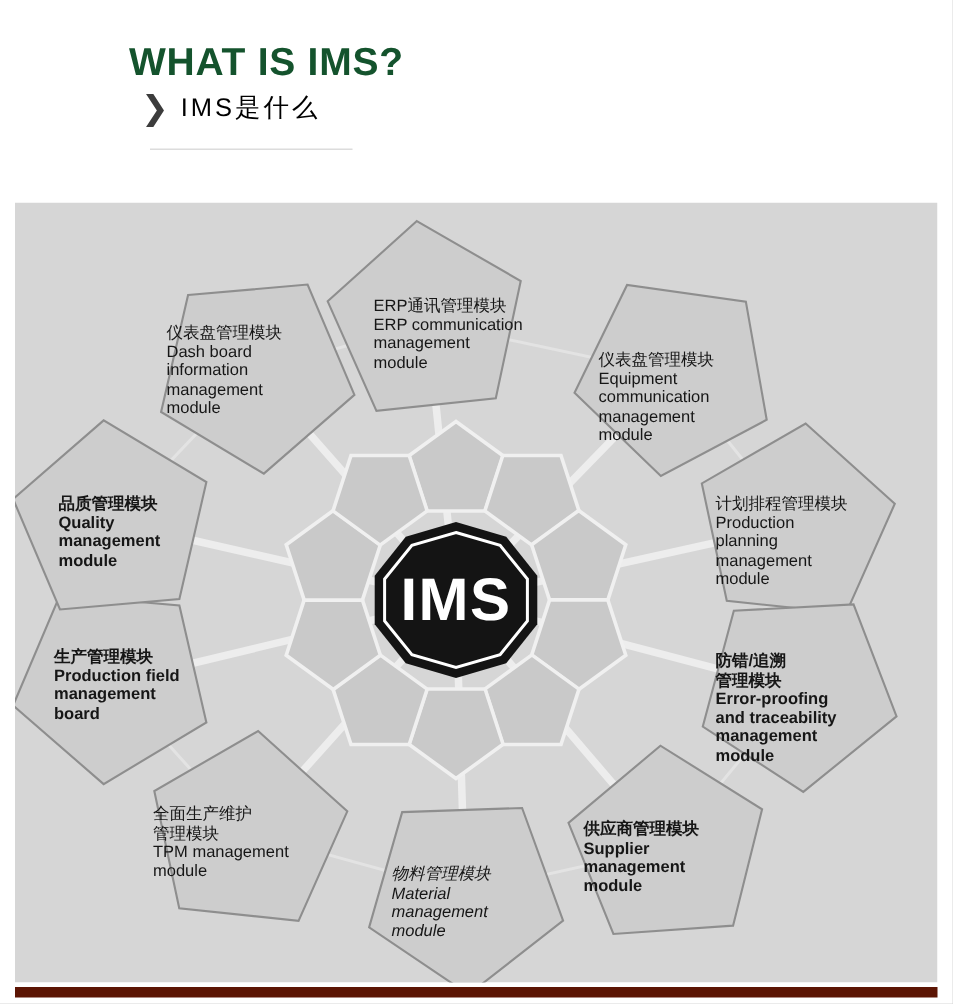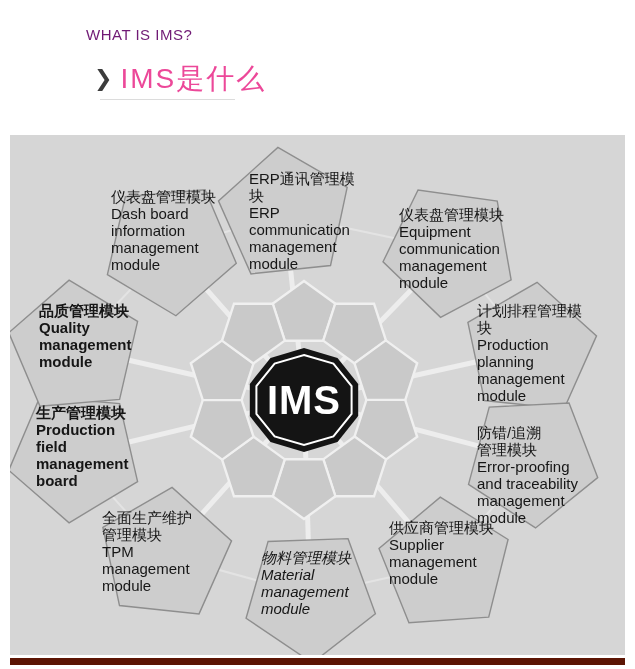--- a/index.html
+++ b/index.html
@@ -4,47 +4,47 @@
 <style>
   html,body{margin:0;padding:0;}
   body{
     width:635px;height:669px;position:relative;overflow:hidden;
     background:#ffffff;
     font-family:"Liberation Sans","DejaVu Sans",sans-serif;
   }
   
   .title{
     position:absolute;left:86px;top:26px;
-    font-size:15px;font-weight:400;letter-spacing:.5px;
-    color:#701a75;
+    font-size:26px;font-weight:700;letter-spacing:.5px;
+    color:#14532d;
   }
   .subtitle-row{
     position:absolute;left:94px;top:60px;
     display:flex;align-items:center;gap:8px;
   }
   .subtitle-arrow{font-size:22px;font-weight:700;color:#3c3c3c;line-height:1;}
-  .subtitle-text{font-size:28px;color:#ec4899;letter-spacing:2px;}
+  .subtitle-text{font-size:17px;color:#000000;letter-spacing:2px;}
   .subtitle-underline{
     position:absolute;left:100px;top:99px;width:135px;height:1px;background:#dcdcdc;
   }
   
   .diagram{
     position:absolute;left:10px;top:135px;width:615px;height:520px;
   }
   .diagram svg{display:block;}
   .spoke{stroke:#ededed;stroke-width:5;stroke-linecap:round;}
   .web{stroke:#e3e3e3;stroke-width:2;fill:none;}
   .outer-pent{fill:#cdcdcd;stroke:#8e8e8e;stroke-width:1.4;}
   .small-pent{fill:#c9c9c9;stroke:#f0f0f0;stroke-width:2.4;}
   .hub-black{fill:#141414;}
   .hub-ring{fill:none;stroke:#ffffff;stroke-width:2;}
   
   .module-text{
     position:absolute;width:106px;
-    font-size:15px;line-height:1.14;color:#161616;
+    font-size:11px;line-height:1.14;color:#161616;margin-top:28px;
   }
   .module-text .zh{white-space:pre-line;}
   .module-text .en{white-space:pre-line;}
   
   .hub-label{
     position:absolute;left:244px;top:376px;width:120px;height:48px;
     display:flex;align-items:center;justify-content:center;
     font-size:40px;font-weight:800;color:#ffffff;letter-spacing:1px;
   }
   
@@ -138,30 +138,30 @@
 </div>
 
 <div class="module-text" style="left:477px;top:302px;">
   <div class="zh">计划排程管理模块</div>
   <div class="en">Production
 planning
 management
 module</div>
 </div>
 
-<div class="module-text" style="left:477px;top:424px;">
+<div class="module-text" style="left:477px;top:407px;font-weight:bold;">
   <div class="zh">防错/追溯
 管理模块</div>
   <div class="en">Error-proofing
 and traceability
 management
 module</div>
 </div>
 
-<div class="module-text" style="left:389px;top:519px;">
+<div class="module-text" style="left:389px;top:519px;font-weight:bold;">
   <div class="zh">供应商管理模块</div>
   <div class="en">Supplier
 management
 module</div>
 </div>
 
 <div class="module-text" style="left:261px;top:549px;font-style:italic;">
   <div class="zh">物料管理模块</div>
   <div class="en">Material
 management

